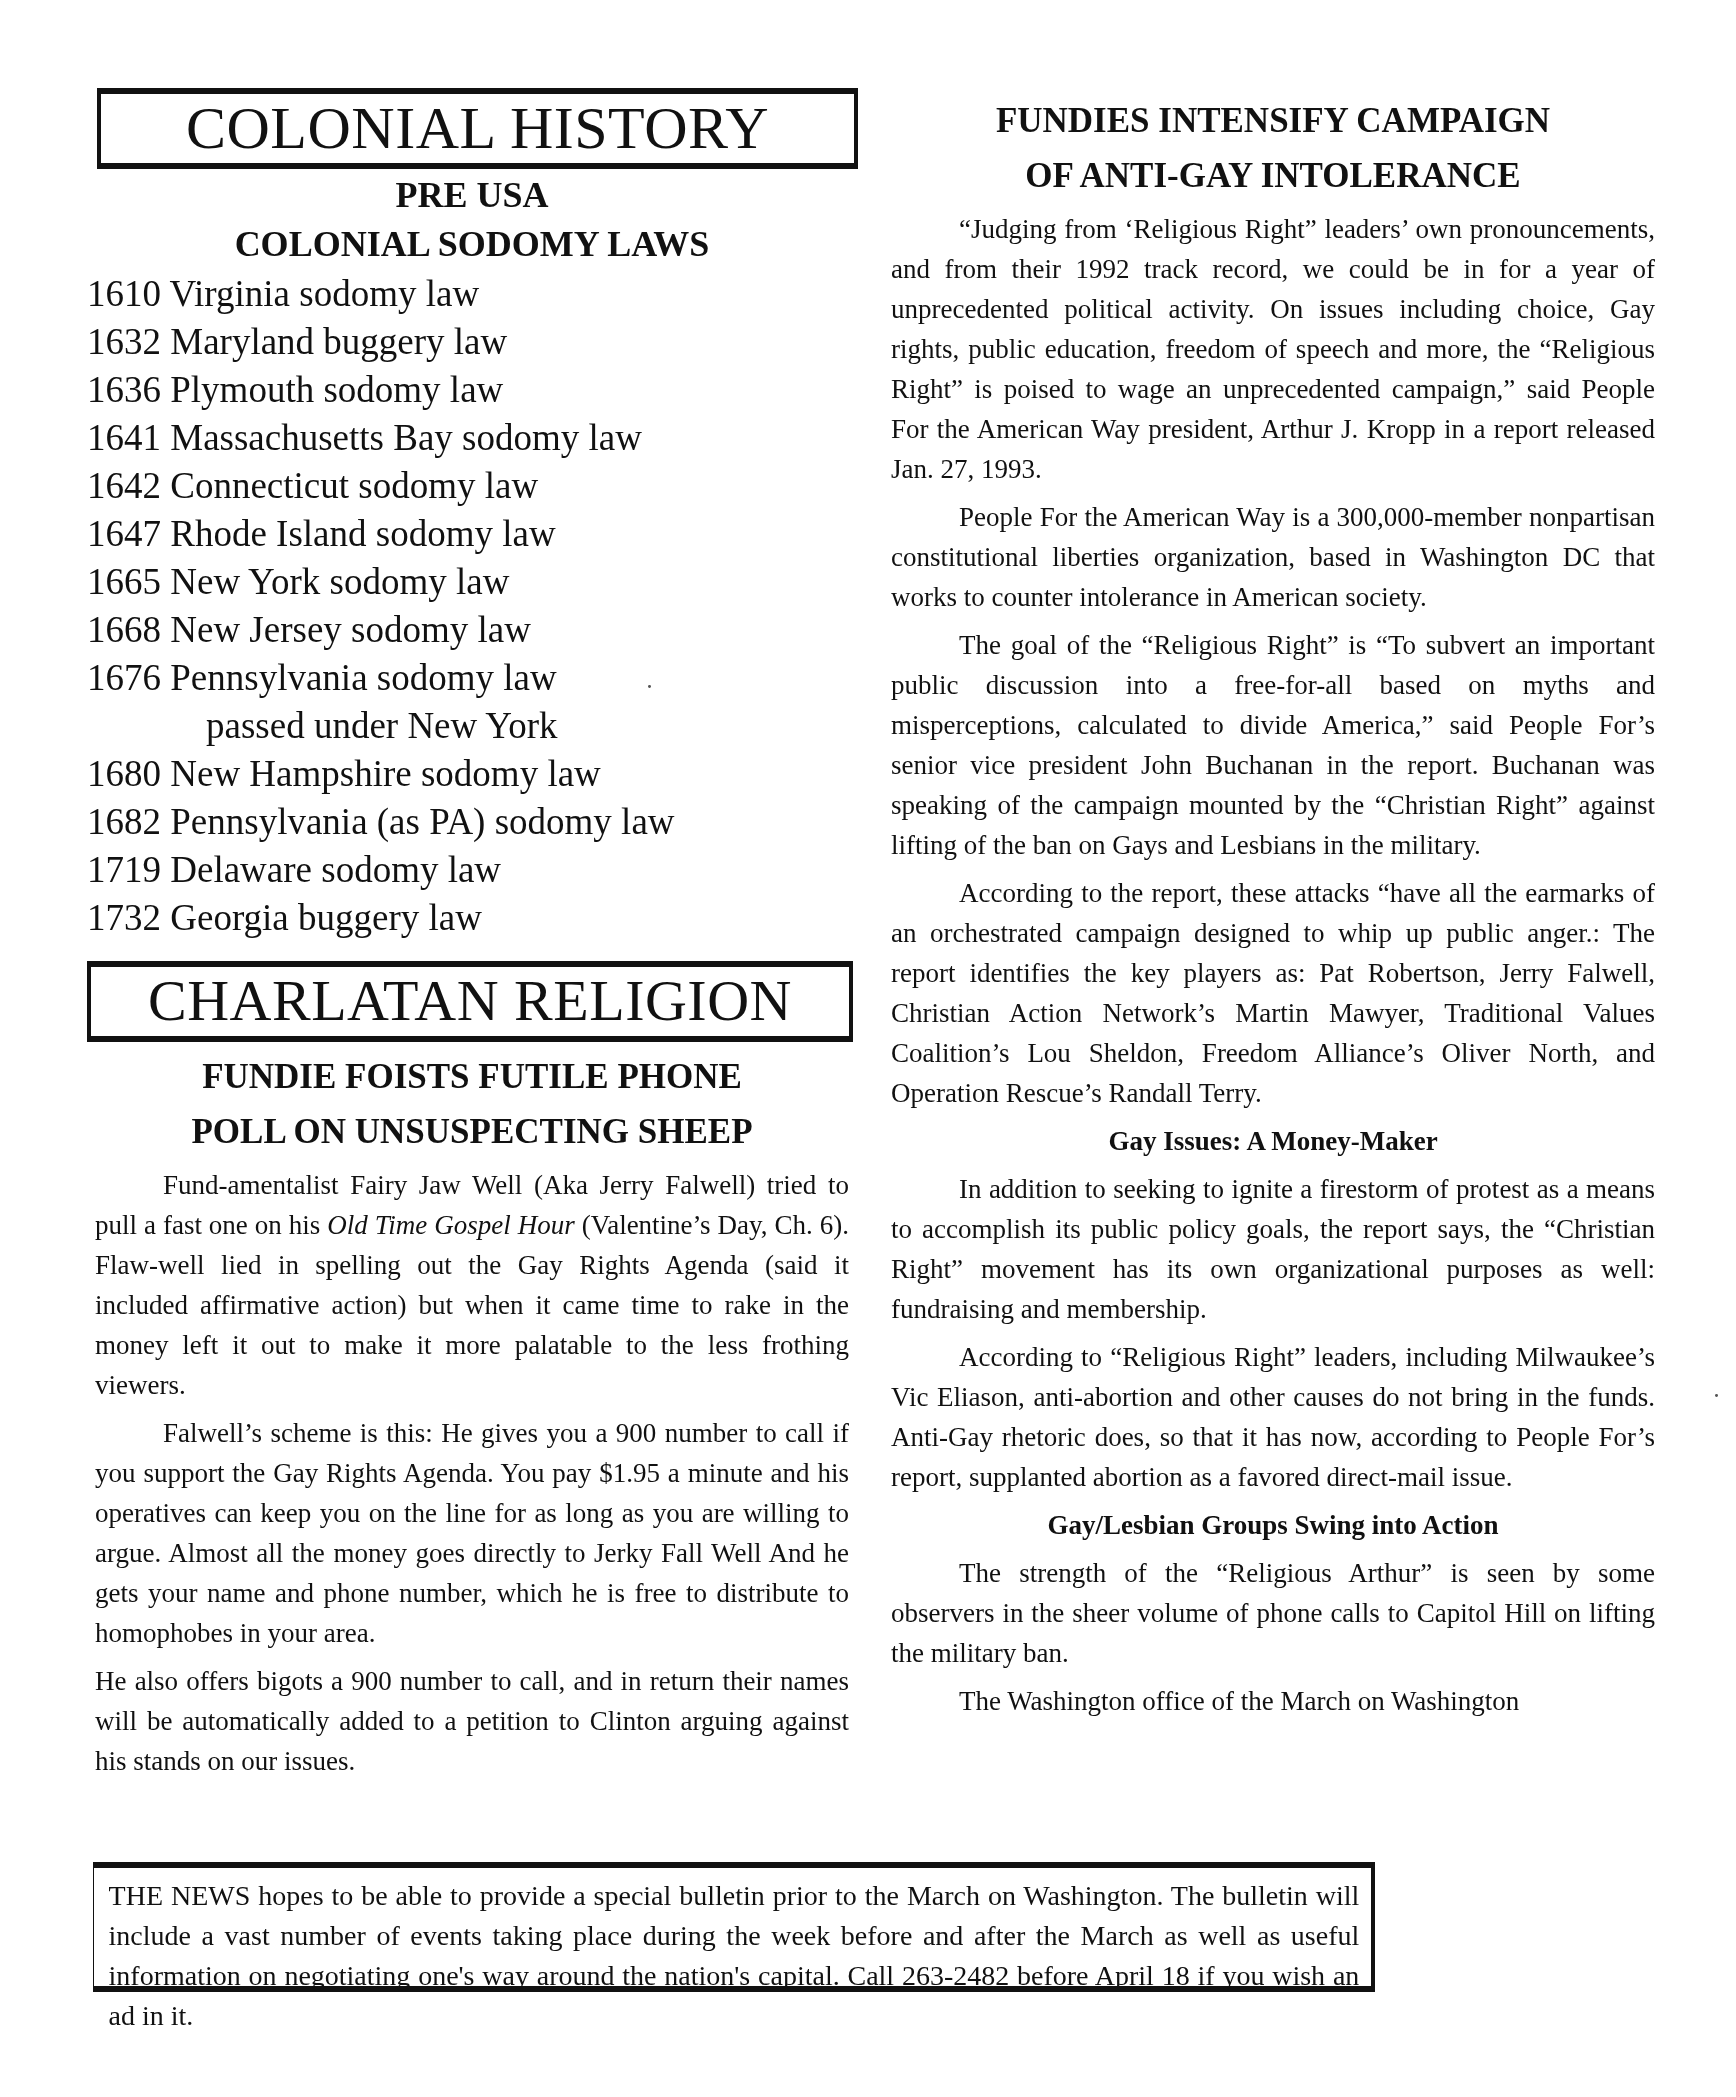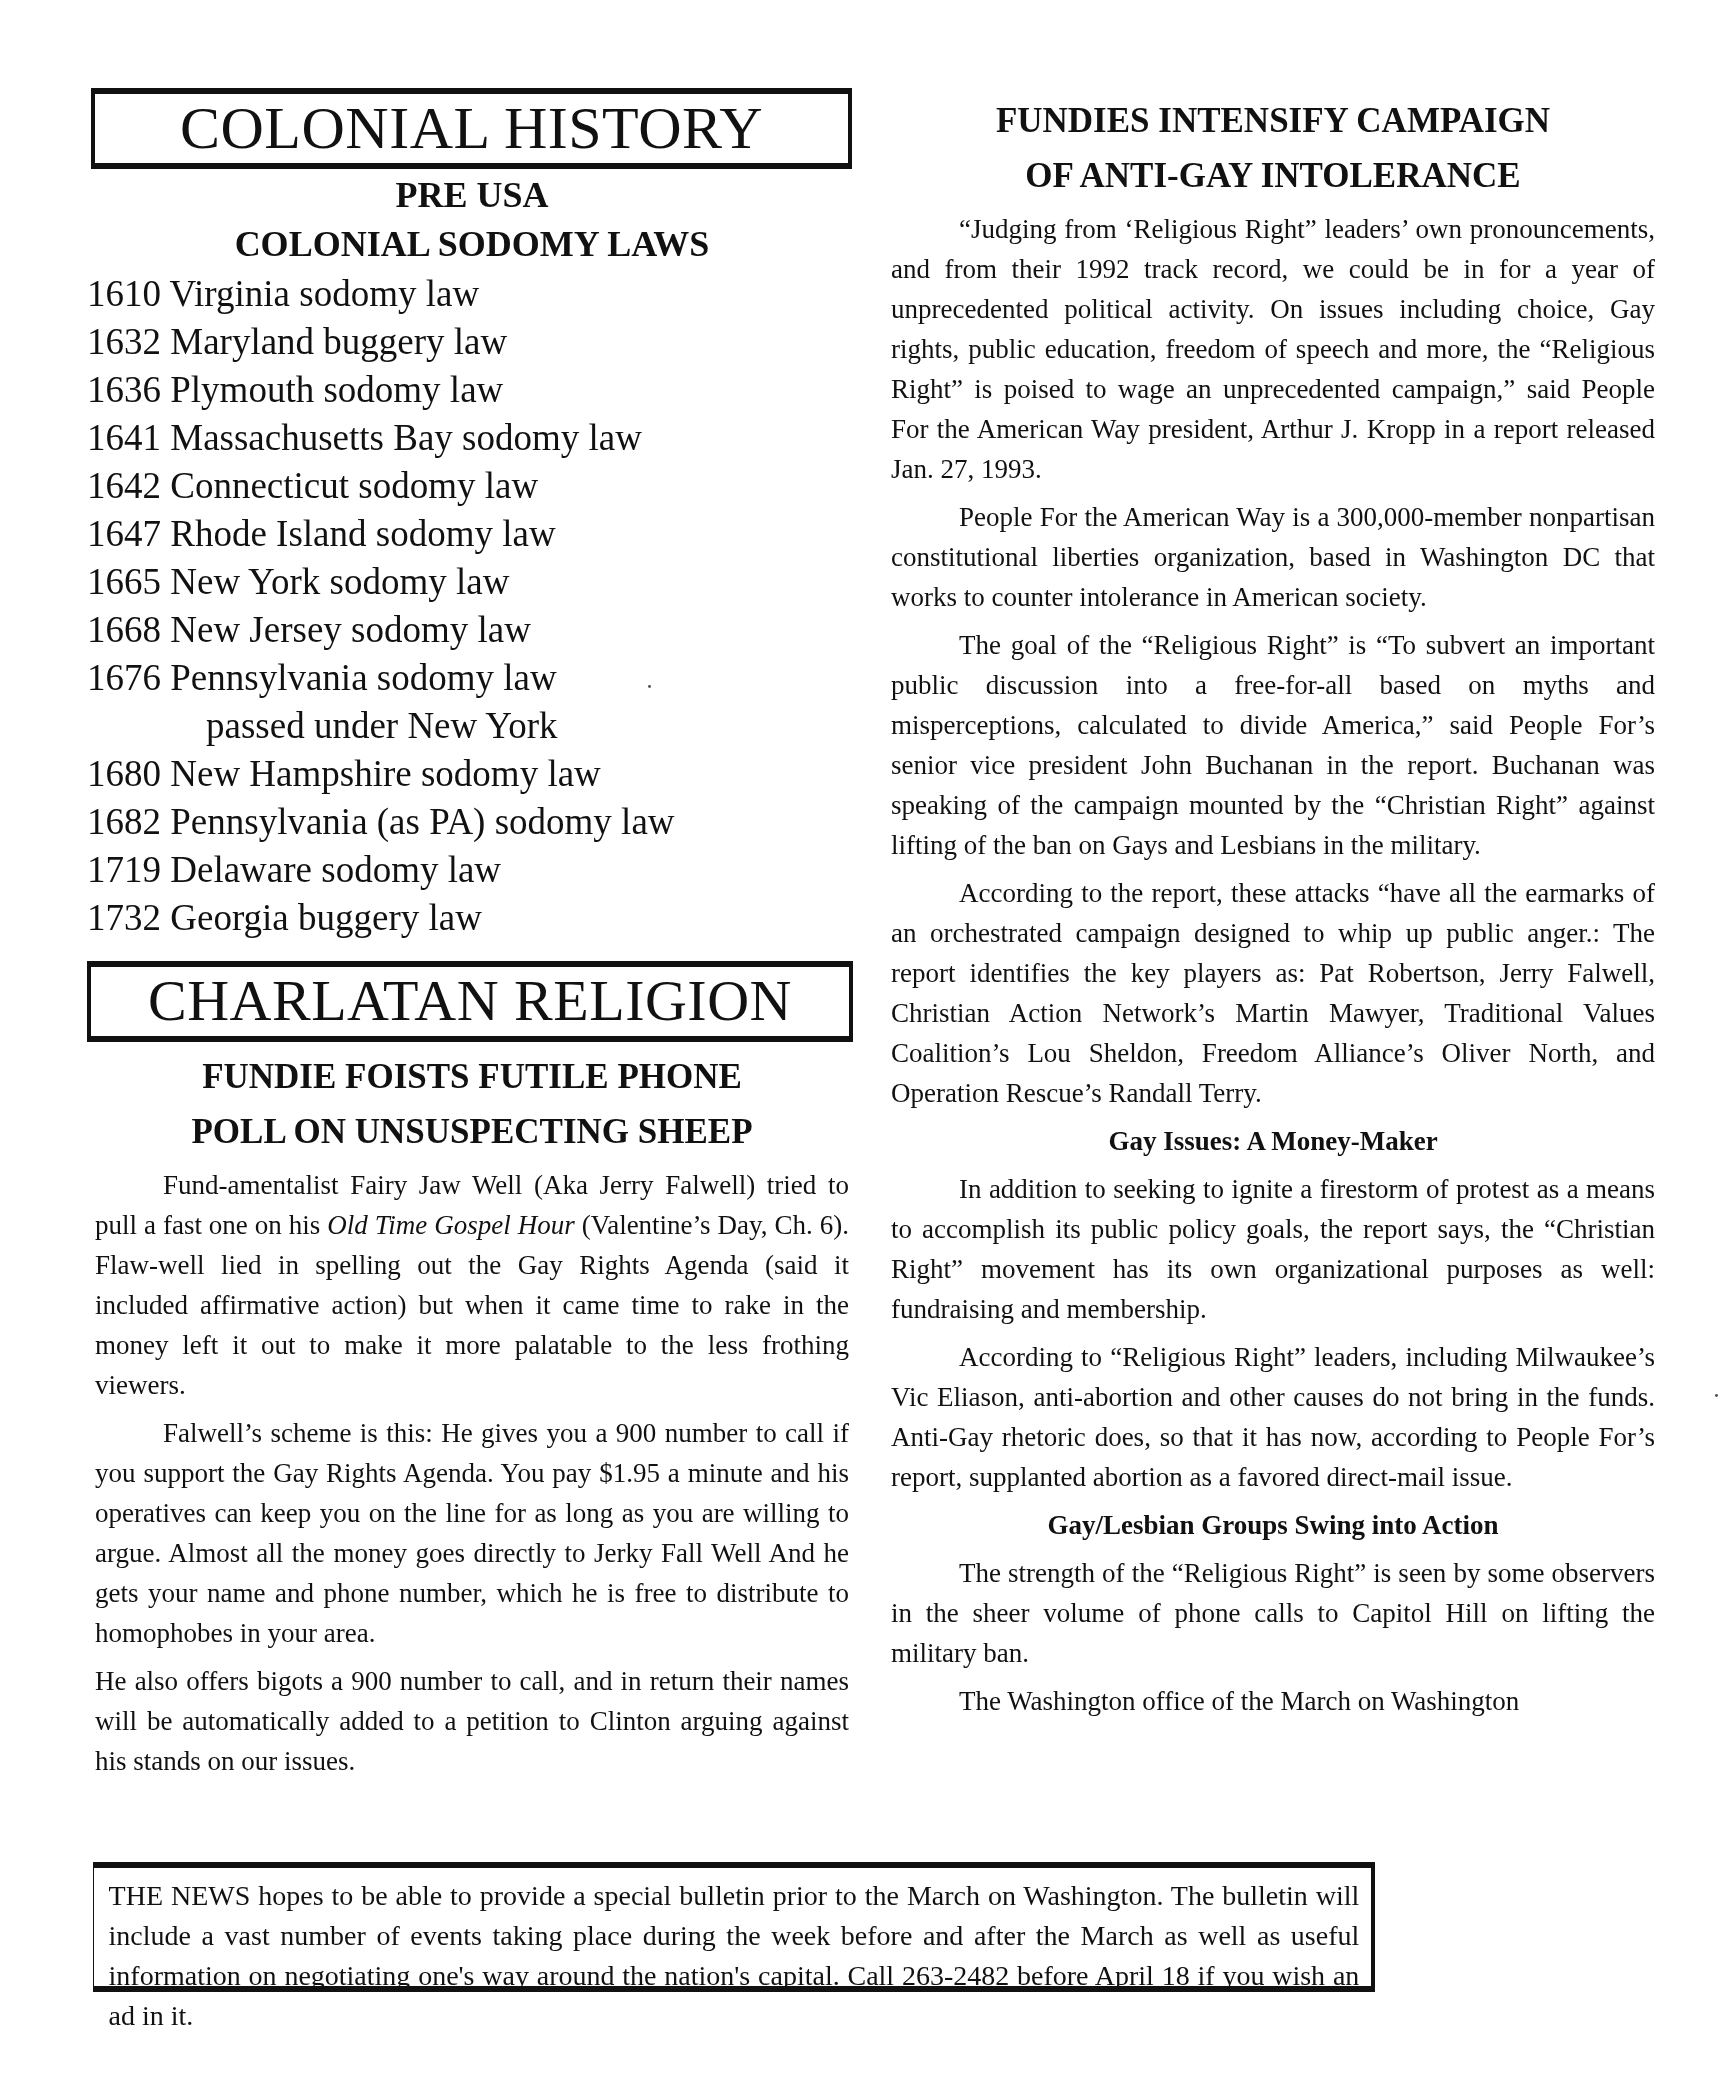--- a/index.html
+++ b/index.html
@@ -8,21 +8,21 @@
     font-family: "Liberation Serif", "DejaVu Serif", serif; color: #111111;
   }
   .col-left { position: absolute; left: 87px; top: 88px; width: 770px; }
   .col-right { position: absolute; left: 883px; top: 87px; width: 780px; }
 
   .boxed-title {
     border: 4.9px solid #111; border-top-width: 6.8px; border-bottom-width: 6.8px;
     text-align: center; font-size: 60px; line-height: 64px; padding: 1.9px 0 2.9px 0;
     font-weight: normal; letter-spacing: 0.5px; margin: 0;
   }
-  .box-colonial { width: 753px; margin-left: 4px; }
+  .box-colonial { width: 753px; margin-left: 10px; }
   .box-charlatan { width: 758px; margin-top: 19.5px; font-size: 58px; }
 
   .sub-head { text-align: center; font-weight: bold; font-size: 36px; line-height: 49px; margin: 0; }
   .sub-head.first { margin-top: 1.9px; }
 
   .law-list { list-style: none; margin: 1px 0 0 0; padding: 0; }
   .law-item { font-size: 37px; line-height: 48px; white-space: nowrap; }
   .law-cont { padding-left: 119px; }
 
   .headline { font-weight: bold; font-size: 35px; line-height: 43px; margin: 12px; text-transform: uppercase; text-align: center; }
@@ -81,21 +81,21 @@
   <h2 class="headline">FUNDIES INTENSIFY CAMPAIGN</h2>
   <h2 class="headline">OF ANTI-GAY INTOLERANCE</h2>
   <p class="para">“Judging from ‘Religious Right” leaders’ own pronouncements, and from their 1992 track record, we could be in for a year of unprecedented political activity. On issues including choice, Gay rights, public education, freedom of speech and more, the “Religious Right” is poised to wage an unprecedented campaign,” said People For the American Way president, Arthur J. Kropp in a report released Jan. 27, 1993.</p>
   <p class="para">People For the American Way is a 300,000-member nonpartisan constitutional liberties organization, based in Washington DC that works to counter intolerance in American society.</p>
   <p class="para">The goal of the “Religious Right” is “To subvert an important public discussion into a free-for-all based on myths and misperceptions, calculated to divide America,” said People For’s senior vice president John Buchanan in the report. Buchanan was speaking of the campaign mounted by the “Christian Right” against lifting of the ban on Gays and Lesbians in the military.</p>
   <p class="para">According to the report, these attacks “have all the earmarks of an orchestrated campaign designed to whip up public anger.: The report identifies the key players as: Pat Robertson, Jerry Falwell, Christian Action Network’s Martin Mawyer, Traditional Values Coalition’s Lou Sheldon, Freedom Alliance’s Oliver North, and Operation Rescue’s Randall Terry.</p>
   <p class="section-head">Gay Issues: A Money-Maker</p>
   <p class="para">In addition to seeking to ignite a firestorm of protest as a means to accomplish its public policy goals, the report says, the “Christian Right” movement has its own organizational purposes as well: fundraising and membership.</p>
   <p class="para">According to “Religious Right” leaders, including Milwaukee’s Vic Eliason, anti-abortion and other causes do not bring in the funds. Anti-Gay rhetoric does, so that it has now, according to People For’s report, supplanted abortion as a favored direct-mail issue.</p>
   <p class="section-head">Gay/Lesbian Groups Swing into Action</p>
-  <p class="para">The strength of the “Religious Right” is seen by some observers in the sheer volume of phone calls to Capitol Hill on lifting the military ban.</p>
+  <p class="para">The strength of the “Religious Arthur” is seen by some observers in the sheer volume of phone calls to Capitol Hill on lifting the military ban.</p>
   <p class="para">The Washington office of the March on Washington</p>
 </div>
 
 <div class="notice-box">
   <p class="notice-text">THE NEWS hopes to be able to provide a special bulletin prior to the March on Washington.  The bulletin will include a vast number of events taking place during the week before and after the March as well as useful information on negotiating one's way around the nation's capital. Call 263-2482 before April 18 if you wish an ad in it.</p>
 </div>
 
 <span class="speck" style="left:648px; top:685px;"></span>
 <span class="speck" style="left:1715px; top:1394px;"></span>
 

